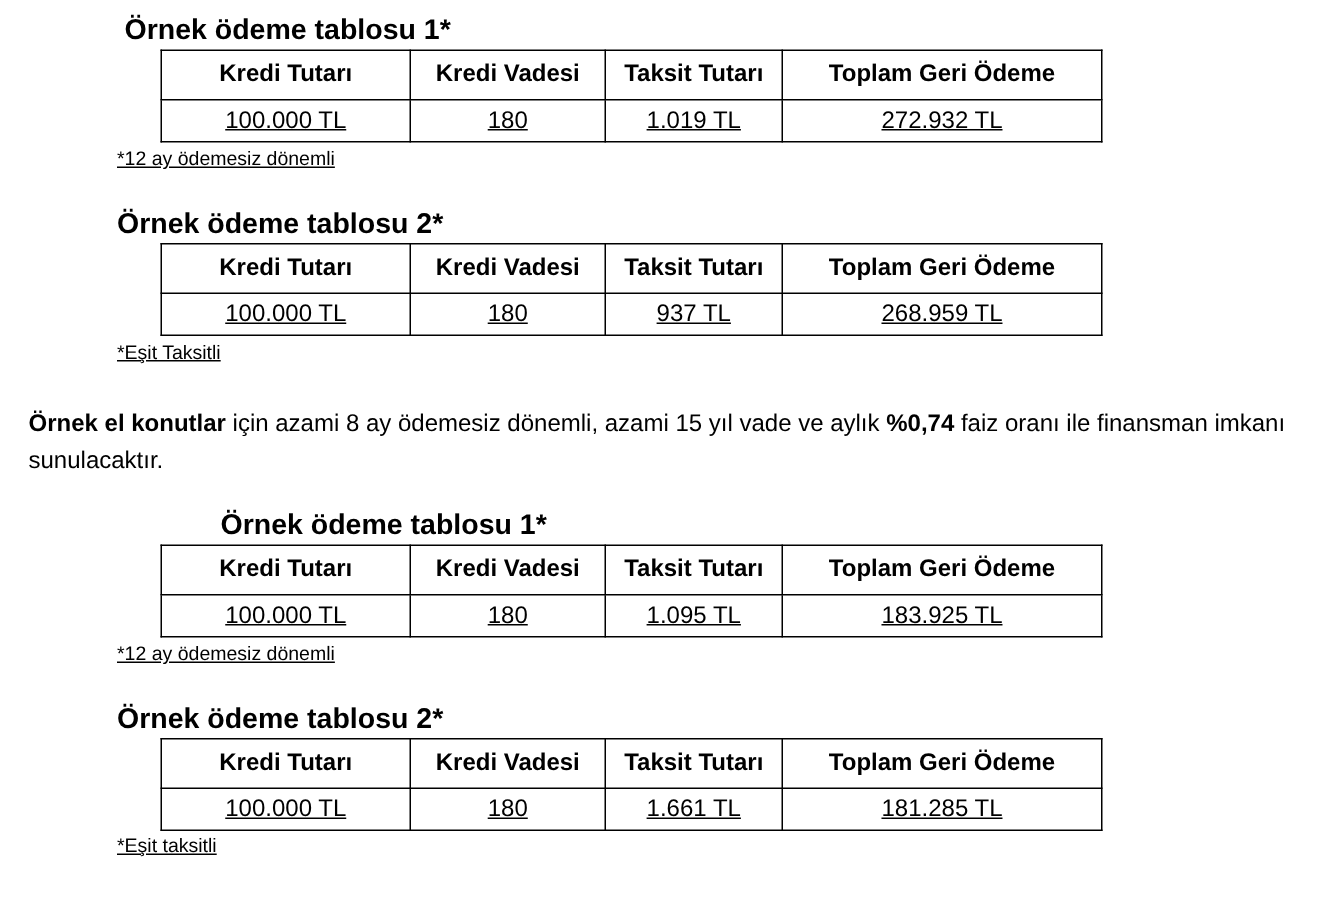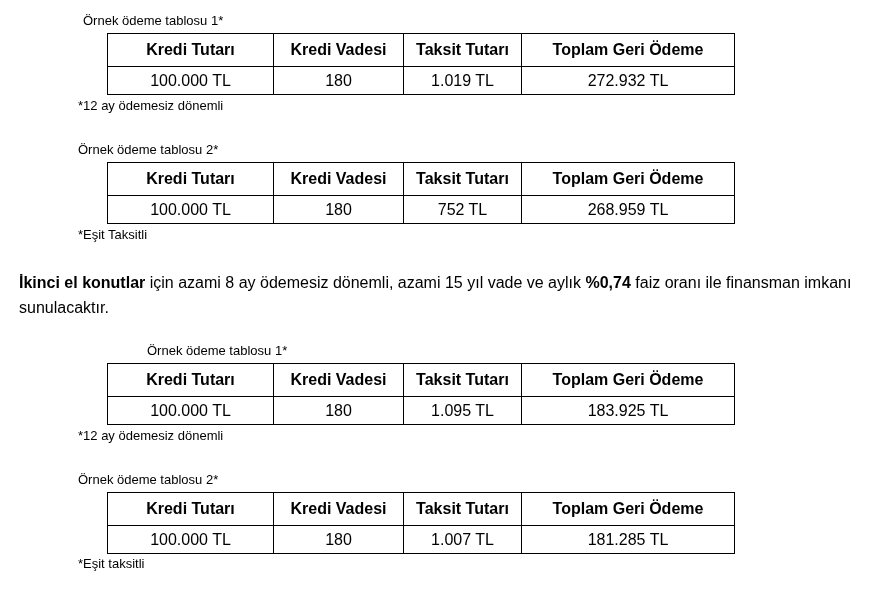--- a/index.html
+++ b/index.html
@@ -1,36 +1,36 @@
 <!DOCTYPE html>
 <html><head>
   <meta charset="utf-8">
   <style>
     html, body { margin: 0; padding: 0; background: #ffffff; }
     body {
       width: 879px; height: 609px; position: relative; overflow: hidden;
       font-family: "Liberation Sans", sans-serif; color: #000;
     }
     .caption {
-      position: absolute; font-size: 13px; font-weight: normal;
+      position: absolute; font-size: 19px; font-weight: bold;
       white-space: nowrap; line-height: 16px;
     }
     .note {
-      position: absolute; font-size: 13px; white-space: nowrap; line-height: 16px;
+      position: absolute; font-size: 13px; white-space: nowrap; line-height: 16px; text-decoration: underline;
     }
     table.pay {
       position: absolute; left: 107px; border-collapse: collapse;
       table-layout: fixed; width: 627px;
     }
     table.pay td, table.pay th {
       border: 1.5px solid #000; text-align: center; padding: 0;
       font-size: 16px; white-space: nowrap;
     }
     table.pay th { font-weight: bold; height: 32px; }
-    table.pay td { font-weight: normal; height: 27px; }
+    table.pay td { font-weight: normal; height: 27px; text-decoration: underline; }
     col.c1 { width: 166px; }
     col.c2 { width: 130px; }
     col.c3 { width: 118px; }
     col.c4 { width: 213px; }
     .para {
       position: absolute; left: 19px; top: 270px; width: 850px;
       font-size: 16px; line-height: 25px;
     }
     .para b { font-weight: bold; }
   </style>
@@ -73,29 +73,29 @@
   <tbody>
       <tr>
     <th>Kredi Tutarı</th>
     <th>Kredi Vadesi</th>
     <th>Taksit Tutarı</th>
     <th>Toplam Geri Ödeme</th>
   </tr>
   <tr>
     <td>100.000 TL</td>
     <td>180</td>
-    <td>752 TL</td>
+    <td>937 TL</td>
     <td>268.959 TL</td>
   </tr>
 </tbody>
   </table>
 <div class="note" style="left:78px; top:227px;">*Eşit Taksitli</div>
 
 <div class="para">
-  <b>İkinci el konutlar</b><span> için azami 8 ay ödemesiz dönemli, azami 15 yıl vade ve aylık </span><b>%0,74</b><span> faiz oranı ile finansman imkanı sunulacaktır.</span>
+  <b>Örnek el konutlar</b><span> için azami 8 ay ödemesiz dönemli, azami 15 yıl vade ve aylık </span><b>%0,74</b><span> faiz oranı ile finansman imkanı sunulacaktır.</span>
 </div>
 
 <div class="caption" style="left:147px; top:343px;">Örnek ödeme tablosu 1*</div>
 <table class="pay" style="top:363px;">
   <colgroup>
       <col class="c1">
       <col class="c2">
       <col class="c3">
       <col class="c4">
     </colgroup>
@@ -127,18 +127,18 @@
   <tbody>
       <tr>
     <th>Kredi Tutarı</th>
     <th>Kredi Vadesi</th>
     <th>Taksit Tutarı</th>
     <th>Toplam Geri Ödeme</th>
   </tr>
   <tr>
     <td>100.000 TL</td>
     <td>180</td>
-    <td>1.007 TL</td>
+    <td>1.661 TL</td>
     <td>181.285 TL</td>
   </tr>
 </tbody>
   </table>
 <div class="note" style="left:78px; top:556px;">*Eşit taksitli</div>
 
 </body></html>

